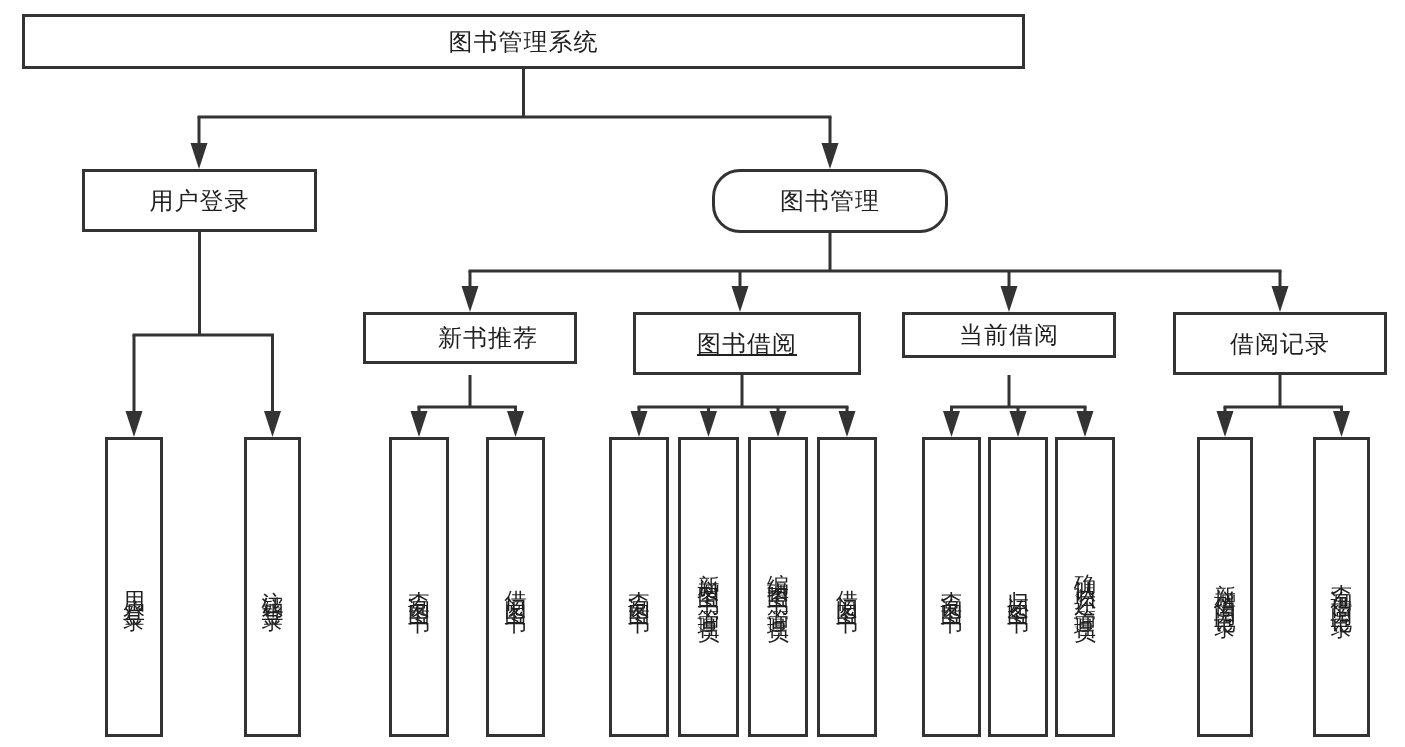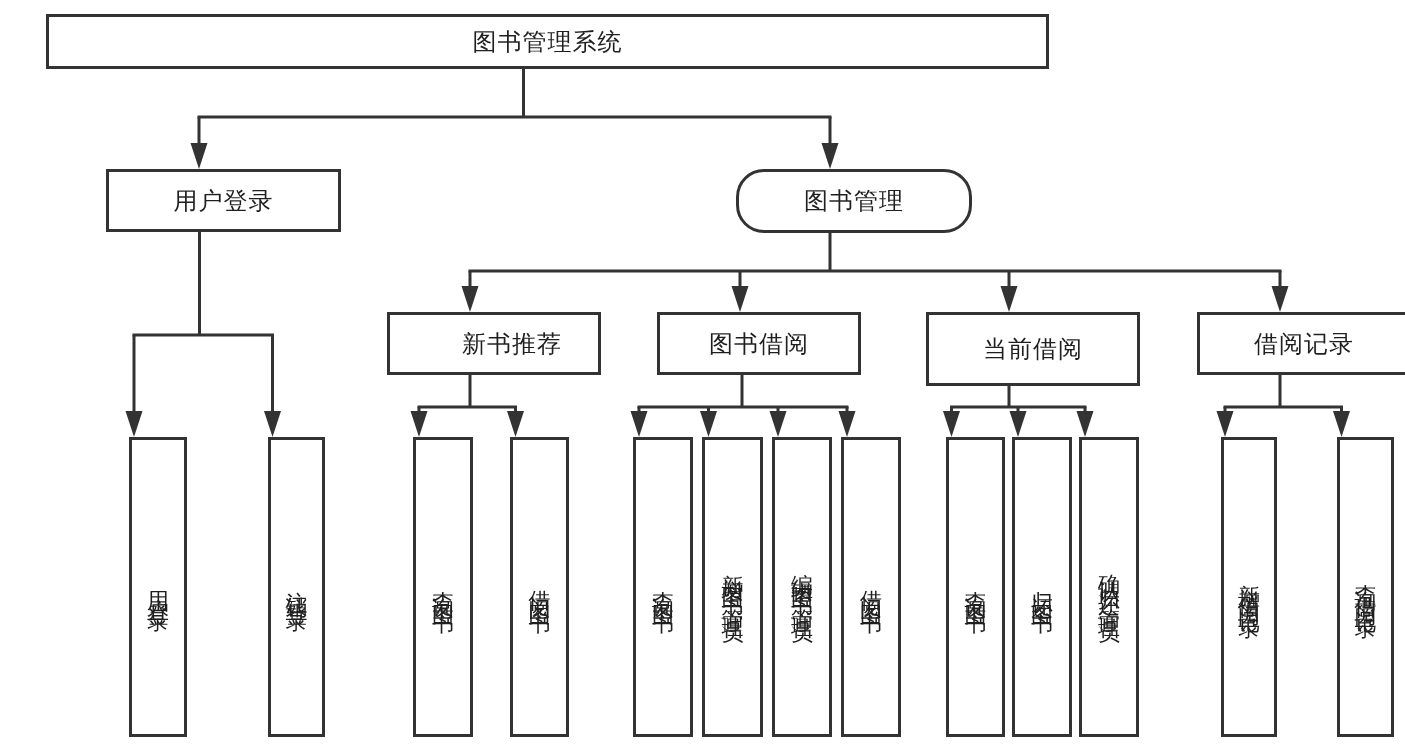--- a/index.html
+++ b/index.html
@@ -13,21 +13,20 @@
   }
   .node {
     position: absolute;
     background: #ffffff;
     border: 3px solid #333333;
     box-sizing: border-box;
     display: flex;
     align-items: center;
     justify-content: center;
     color: #1f1f1f;
-    margin-left: 24px;
   }
   .node.h-label span {
     font-size: 24px;
     letter-spacing: 1px;
     white-space: nowrap;
   }
   .node.v-label span {
     writing-mode: vertical-rl;
     text-orientation: mixed;
     font-size: 22px;
@@ -115,27 +114,27 @@
     <span>图书管理系统</span>
   </div>
 
   <div class="node h-label" style="left:82px;top:169px;width:235px;height:63px;">
     <span>用户登录</span>
   </div>
   <div class="node h-label" style="left:712px;top:169px;width:236px;height:64px;border-radius:28px;">
     <span>图书管理</span>
   </div>
 
-  <div class="node h-label" style="left:363px;top:312px;width:214px;height:63px;padding-left:36px;">
+  <div class="node h-label" style="left:363px;top:312px;width:214px;height:52px;padding-left:36px;">
     <span>新书推荐</span>
   </div>
-  <div class="node h-label" style="left:633px;top:312px;width:204px;height:63px;">
+  <div class="node h-label" style="left:633px;top:312px;width:228px;height:63px;text-decoration:underline;">
     <span>图书借阅</span>
   </div>
-  <div class="node h-label" style="left:902px;top:312px;width:214px;height:74px;font-family:Liberation Serif, serif;">
+  <div class="node h-label" style="left:902px;top:312px;width:214px;height:46px;font-family:Liberation Serif, serif;">
     <span>当前借阅</span>
   </div>
   <div class="node h-label" style="left:1173px;top:312px;width:214px;height:63px;font-family:Liberation Serif, serif;">
     <span>借阅记录</span>
   </div>
 
   <div class="node v-label" style="left:105px;top:437px;width:58px;height:300px;">
     <span>用户登录</span>
   </div>
   <div class="node v-label" style="left:244px;top:437px;width:57px;height:300px;">

